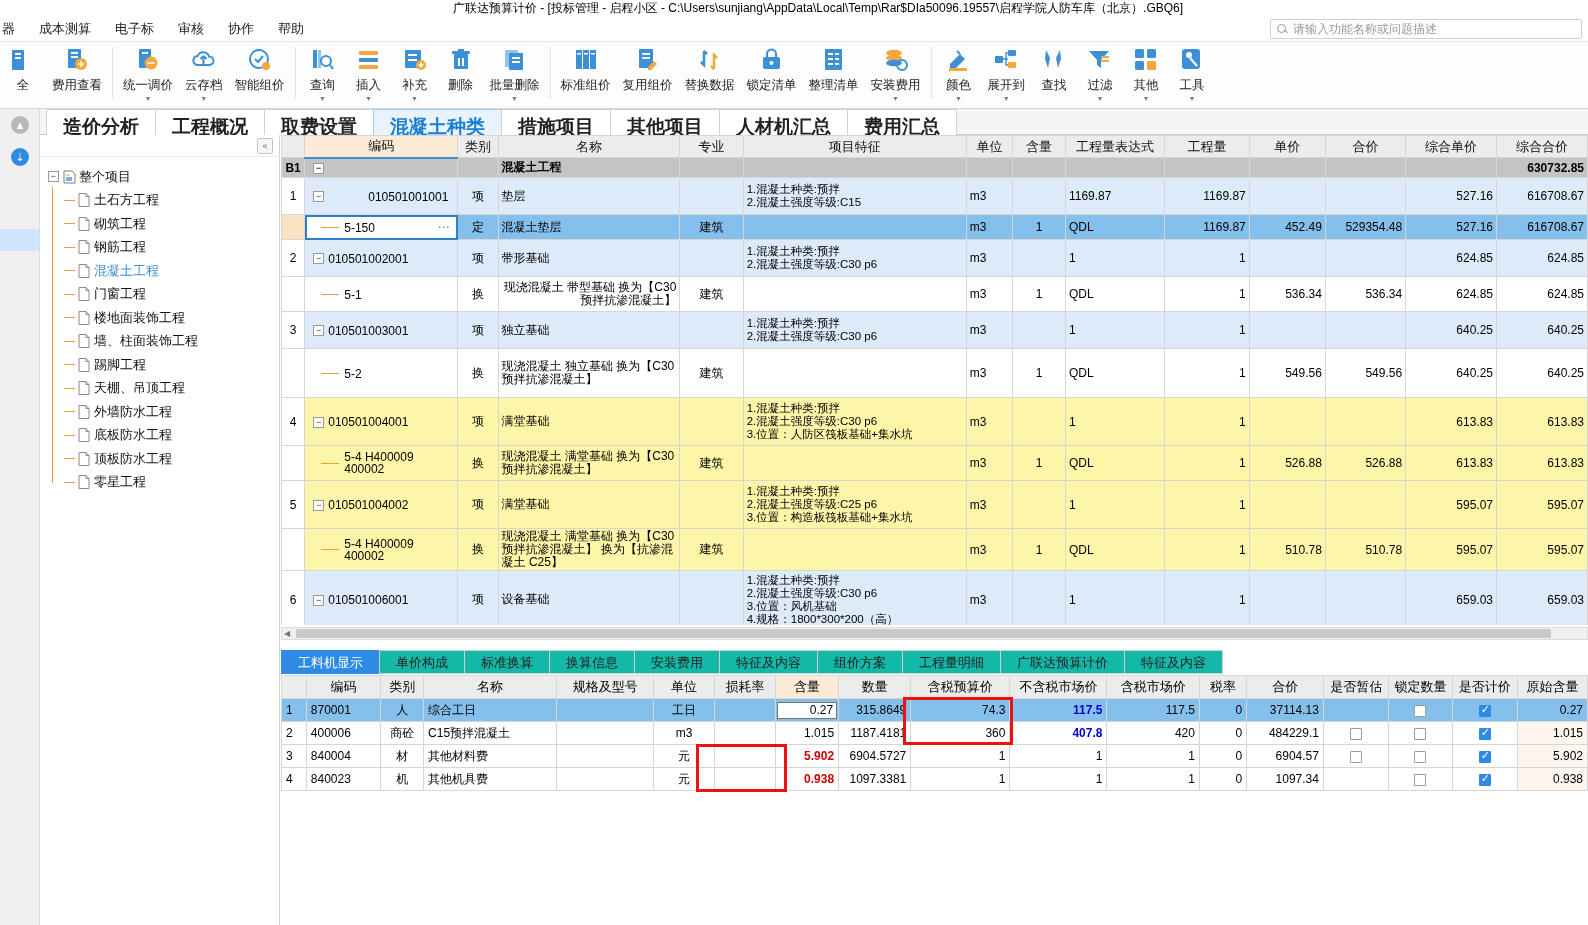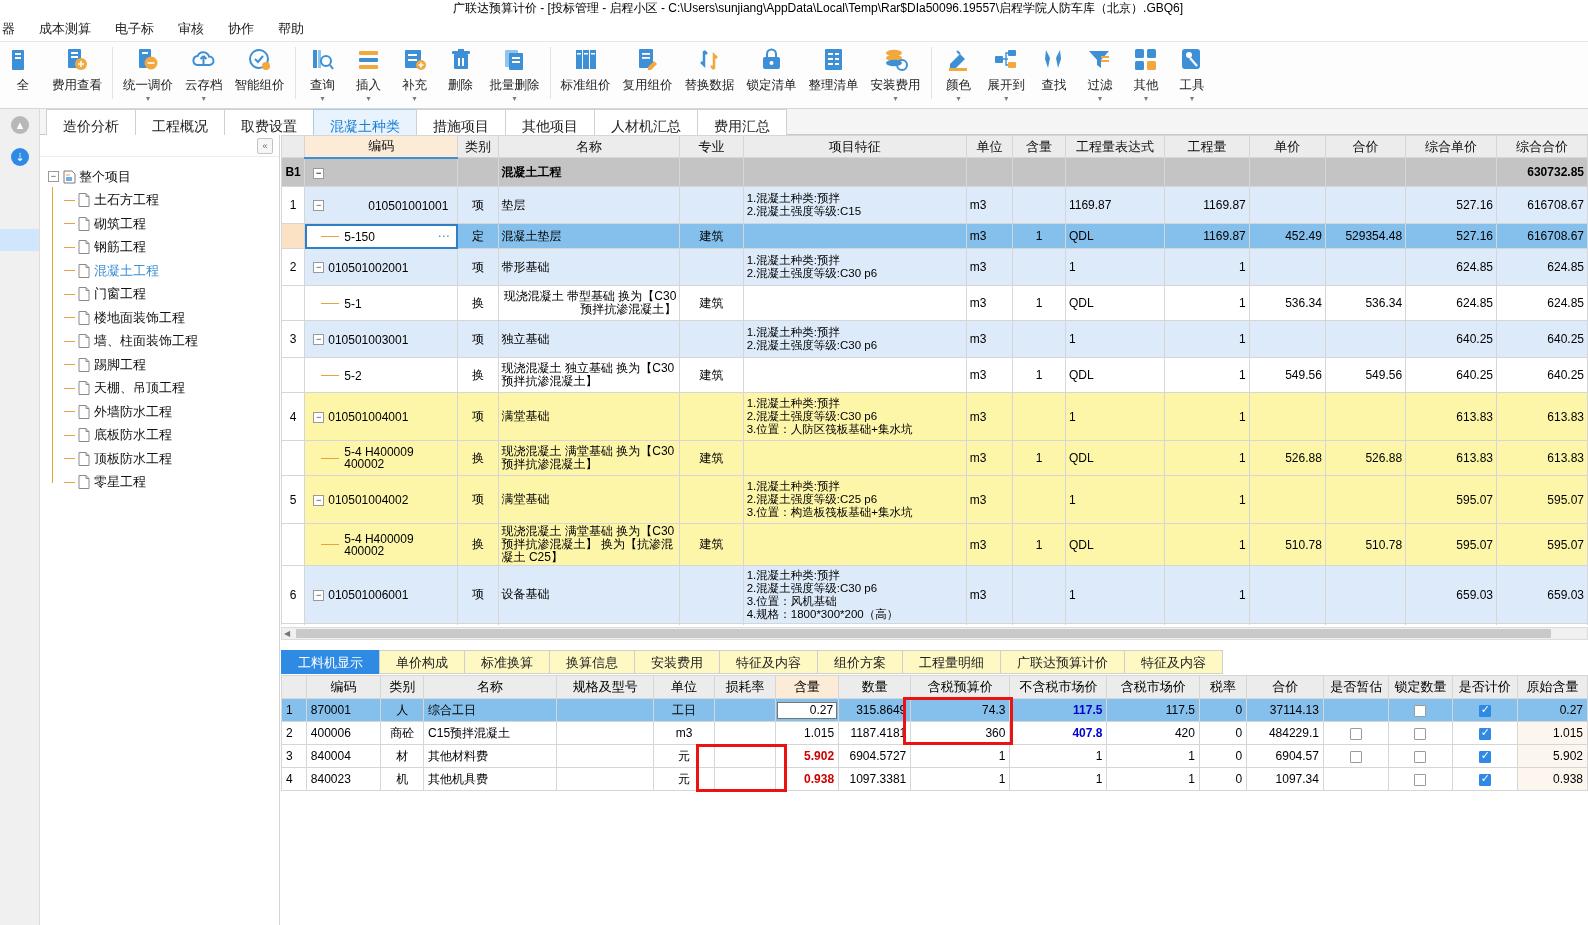--- a/index.html
+++ b/index.html
@@ -62,23 +62,23 @@
   .rail-btn { width:40px; height:28px; display:flex; align-items:center; justify-content:center; }
   .circ { width:18px; height:18px; border-radius:50%; display:flex; align-items:center; justify-content:center; color:#fff; font-size:11px; }
   .circ.grey { background:#b8b8b8; }
   .circ.blue { background:#2f8ae4; }
   .rail-hl { position:absolute; left:0; top:120px; width:39px; height:22px; background:#cfe6fb; }
 
   
   .tabsbar { position:absolute; left:40px; top:109px; width:1548px; height:26px; background:#f5f5f5; border-bottom:1px solid #c9c9c9; }
   .tabs { display:flex; height:26px; align-items:stretch; padding-left:6px; }
   .tab {
-    padding:16px 16px; line-height:25px; font-size:14px; color:#222;
+    padding:16px 16px; line-height:25px; font-size:19px; color:#222;
     border:1px solid #d0d0d0; border-bottom:none; background:#fff; margin-right:-1px; cursor:default;
-    display:flex; align-items:center;
+    display:flex; align-items:center;font-weight:bold;
   }
   .tab.active { color:#1a7fd4; background:#e8f3fd; border-color:#a8cdea; }
 
   
   .treepane { position:absolute; left:40px; top:135px; width:240px; height:790px; background:#fff; border-right:1px solid #d4d4d4; }
   .treehdr { height:22px; position:relative; border-bottom:1px solid #ededed; }
   .collapse-btn {
     position:absolute; right:6px; top:3px; width:16px; height:16px; border:1px solid #c4c4c4;
     background:#f6f6f6; color:#6a6a6a; font-size:9px; line-height:14px; text-align:center; border-radius:2px;
   }
@@ -129,21 +129,21 @@
 
   
   .hscroll { position:absolute; left:281px; top:627px; width:1307px; height:13px; background:#f0f0f0; border:1px solid #dcdcdc; }
   .hscroll .thumb { position:absolute; left:14px; top:1px; width:1255px; height:9px; background:#c9c9c9; border-radius:1px; }
   .hscroll .lft { position:absolute; left:2px; top:1px; font-size:8px; color:#777; line-height:9px;}
 
   
   .btmtabs { position:absolute; left:281px; top:650px; width:1307px; height:24px; }
   .btm-tabrow { display:flex; height:24px; }
   .btab { padding:0 16px; line-height:23px; font-size:13px; color:#222; border:1px solid #cfcfcf;
-    background:#fef9c3; margin-right:-1px; white-space:nowrap; }
+    background:#14b8a6; margin-right:-1px; white-space:nowrap; }
   .btab.active { background:#2f8ae4; color:#fff; border-color:#2f8ae4; }
 
   .btmgrid { position:absolute; left:281px; top:675px; width:1307px; height:120px; overflow:hidden; }
   table.bgrid { border-collapse:collapse; table-layout:fixed; width:1307px; font-size:12px; }
   table.bgrid th, table.bgrid td { border:1px solid #d6d6d6; padding:1px 4px; height:23px; }
   table.bgrid thead th { background:#ececec; font-weight:normal; text-align:center; font-size:13px; }
   table.bgrid thead th.hl { background:#fcebd7; }
   tr.brow1 td { background:#85c0ec; }
   tr.brow td { background:#fff; }
   td.bnum { text-align:right; }
@@ -171,20 +171,24 @@
   </div>
 
   <div class="menubar">
     <div class="menus">
       <div class="menu-item">器</div>
       <div class="menu-item">成本测算</div>
       <div class="menu-item">电子标</div>
       <div class="menu-item">审核</div>
       <div class="menu-item">协作</div>
       <div class="menu-item">帮助</div>
+    </div>
+    <div class="qsearch">
+      <span class="mag"></span>
+      <span class="ph">请输入功能名称或问题描述</span>
     </div>
   </div>
 
   <div class="ribbon">
     <div class="rb-items" id="ribbon-items">
         <div class="rb-item">
           <span class="ic">
             <svg width="26" height="26" viewBox="0 0 26 26">
               <rect x="2" y="3" width="12" height="20" rx="1" fill="#3d8fd6"></rect>
               <rect x="5" y="6" width="6" height="2" fill="#fff"></rect>
@@ -612,21 +616,21 @@
             <th>含量</th>
             <th>工程量表达式</th>
             <th>工程量</th>
             <th>单价</th>
             <th>合价</th>
             <th>综合单价</th>
             <th>综合合价</th>
           </tr>
         </thead>
       <tbody id="grid-body">
-          <tr class="rowB1" style="height: 29px;">
+          <tr class="rowB1" style="height: 20px;">
             <td class="idx" style="font-weight: bold;">B1</td>
             <td class="codecell"><span class="exp-sq">−</span><span style="font-size:12px;line-height:12px;display:inline-block;vertical-align:middle;"></span></td>
             <td class="c"></td>
             <td class="l">
               <div class="nm" style="white-space: pre-line;">混凝土工程</div>
             </td>
             <td class="c"></td>
             <td class="l">
               <div class="feat" style="white-space: pre-line;"></div>
             </td>
@@ -735,21 +739,21 @@
             </td>
             <td class="l">m3</td>
             <td class="c"></td>
             <td class="l">1</td>
             <td class="r">1</td>
             <td class="r"></td>
             <td class="r"></td>
             <td class="r">640.25</td>
             <td class="r">640.25</td>
           </tr>
-          <tr class="white" style="height: 35px;">
+          <tr class="white" style="height: 49px;">
             <td class="idx"></td>
             <td class="codecell"><span class="sub-dash"></span><span style="font-size:12px;line-height:12px;display:inline-block;vertical-align:middle;">5-2</span></td>
             <td class="c">换</td>
             <td class="l">
               <div class="nm" style="white-space: pre-line;">现浇混凝土 独立基础   换为【C30预拌抗渗混凝土】</div>
             </td>
             <td class="c">建筑</td>
             <td class="l">
               <div class="feat" style="white-space: pre-line;"></div>
             </td>

